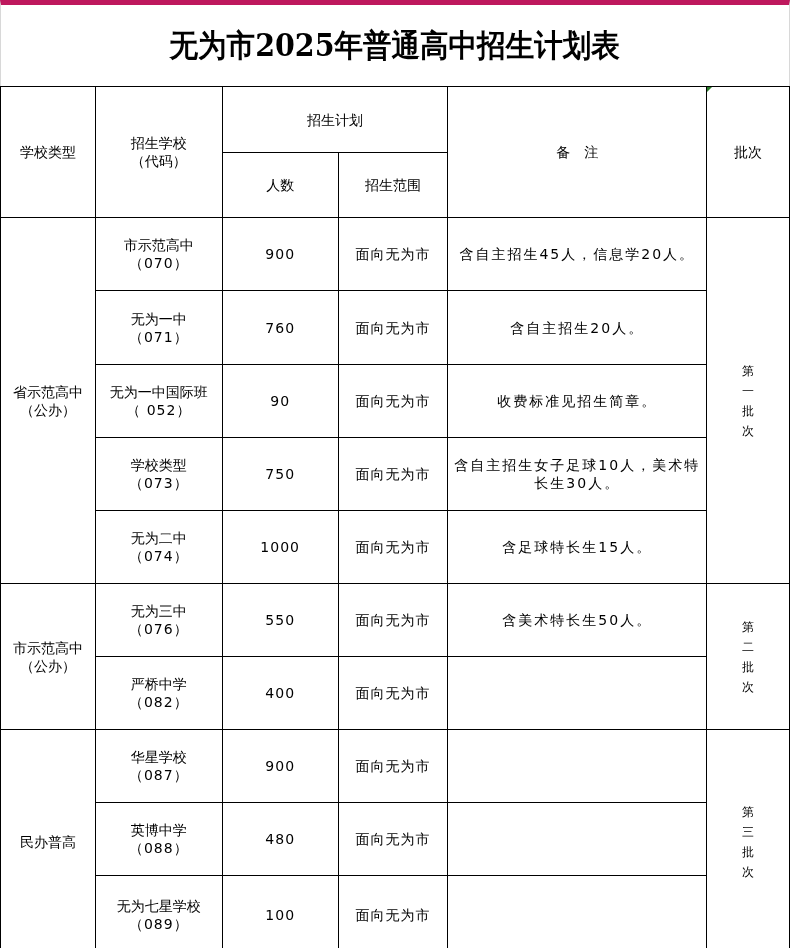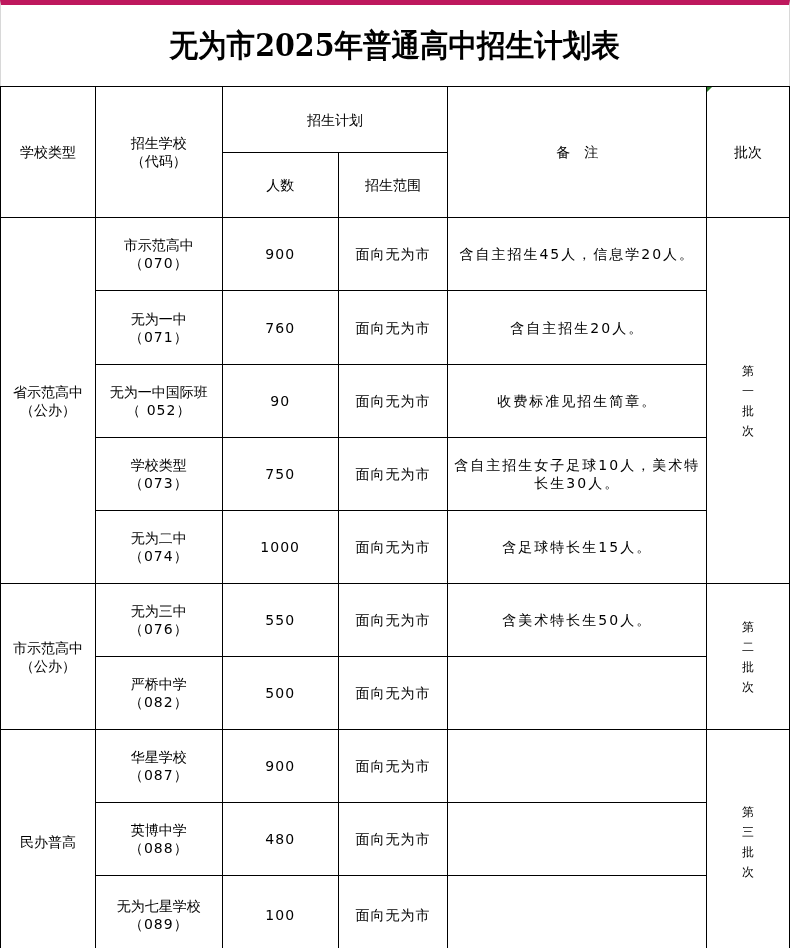--- a/index.html
+++ b/index.html
@@ -125,21 +125,21 @@
       <td class="note">含美术特长生50人。</td>
       <td rowspan="2">
         <span class="batch-vertical">第二批次</span>
       </td>
     </tr>
     <tr style="height:73px">
       <td>
         <span class="school-name">严桥中学</span>
         <span class="school-code">（082）</span>
       </td>
-      <td class="count">500</td>
+      <td class="count">400</td>
       <td class="scope">面向无为市</td>
       <td class="note"></td>
     </tr>
 
     <tr style="height:73px">
       <td rowspan="3">
         <span class="school-name">民办普高</span>
       </td>
       <td>
         <span class="school-name">华星学校</span>

